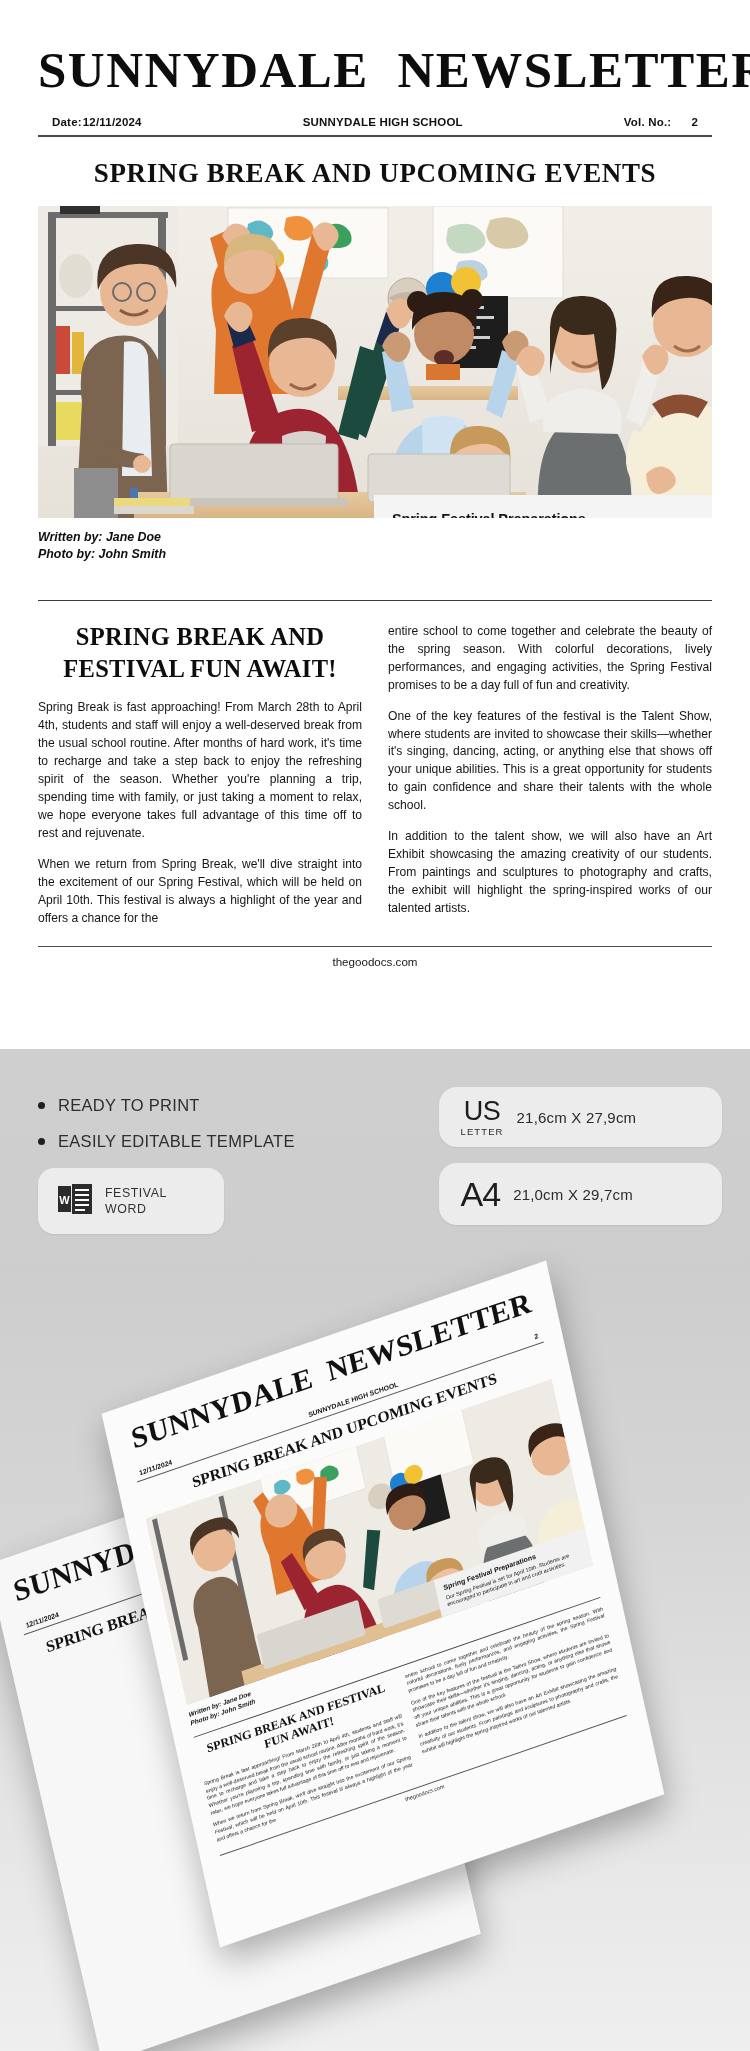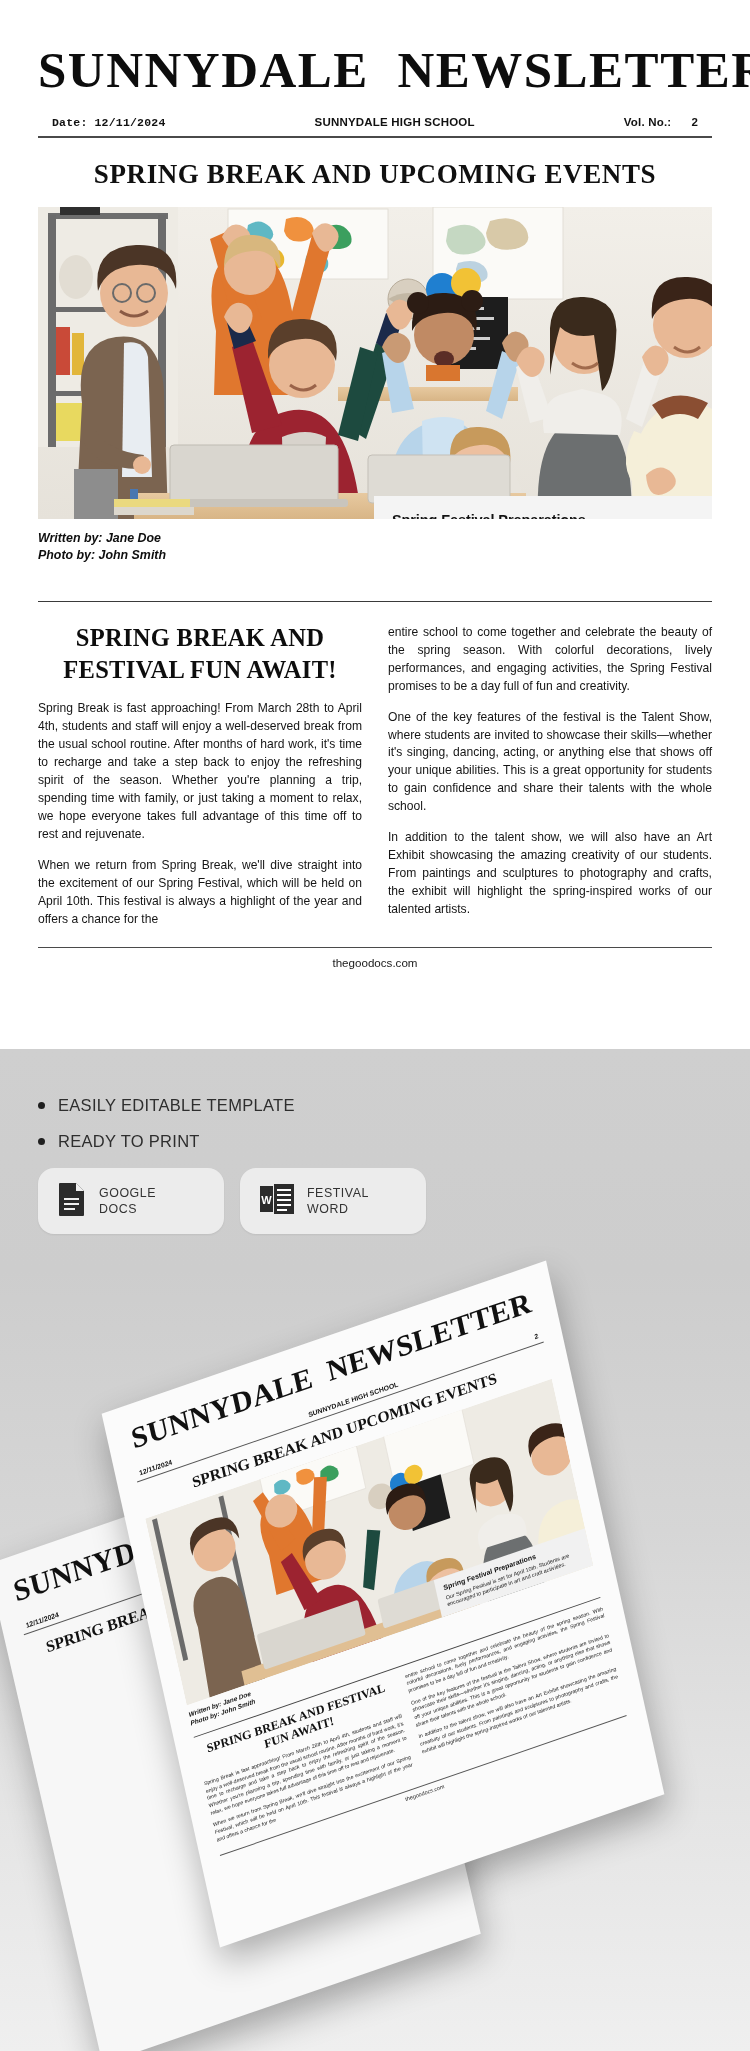--- a/index.html
+++ b/index.html
@@ -36,21 +36,21 @@
     align-items: baseline;
     justify-content: space-between;
     margin-top: 18px;
     padding: 0 14px 7px 14px;
     border-bottom: 2.5px solid #4a4a4a;
     font-size: 11.5px;
     font-weight: bold;
     letter-spacing: 0.2px;
     color: #111;
   }
-  .info-left { display: flex; gap: 7px; font-family: Liberation Mono, monospace; }
+  .info-left { display: flex; gap: 1px; }
   .info-left .val { font-weight: bold; }
   .info-center { flex: 0 0 auto; }
   .info-right { display: flex; gap: 20px; }
 
   .kicker {
     text-align: center;
     font-family: "Liberation Serif", serif;
     font-weight: bold;
     font-size: 27px;
     letter-spacing: 0.6px;
@@ -473,44 +473,29 @@
   <div class="doc-footer">thegoodocs.com</div>
 </div>
 
 <div class="promo">
 
   <div class="promo-top">
     <div class="promo-left">
       <ul class="bullets">
         <li>
           <span class="dot"></span>
-          <span>EASILY EDITABLE TEMPLATE</span>
+          <span>READY TO PRINT</span>
         </li>
         <li>
           <span class="dot"></span>
-          <span>READY TO PRINT</span>
+          <span>EASILY EDITABLE TEMPLATE</span>
         </li>
       </ul>
 
       <div class="chip-row">
-        <div class="chip chip-gdocs">
-          <span>
-            <svg width="28" height="34" viewBox="0 0 28 34" aria-hidden="true">
-              <path d="M2 1h16l8 8v24a1 1 0 0 1-1 1H2a1 1 0 0 1-1-1V2a1 1 0 0 1 1-1z" fill="#2b2b2b"></path>
-              <path d="M18 1l8 8h-8z" fill="#f0f0f0"></path>
-              <g fill="#f0f0f0">
-                <rect x="6" y="16" width="15" height="2"></rect>
-                  <rect x="6" y="21" width="15" height="2"></rect>
-                <rect x="6" y="26" width="11" height="2"></rect>
-              </g>
-            </svg>
-          </span>
-          <span class="chip-label">GOOGLE
-DOCS</span>
-        </div>
 
         <div class="chip chip-word">
           <span>
             <svg width="34" height="30" viewBox="0 0 34 30" aria-hidden="true">
               <rect x="0" y="2" width="13" height="26" fill="#2b2b2b"></rect>
               <text x="6.5" y="20" font-family="Liberation Sans, sans-serif" font-size="11" font-weight="bold" fill="#ffffff" text-anchor="middle">W</text>
               <rect x="14" y="0" width="20" height="30" fill="#2b2b2b"></rect>
               <g fill="#ffffff">
                 <rect x="17" y="5" width="14" height="2"></rect>
                   <rect x="17" y="10" width="14" height="2"></rect>
@@ -520,20 +505,31 @@
               </g>
             </svg>
           </span>
           <span class="chip-label">FESTIVAL
 WORD</span>
         </div>
       </div>
     </div>
 
     <div class="promo-right">
+      <div class="size-chip">
+        <span class="size-mark">
+          <span class="m1">US</span>
+          <span class="m2">LETTER</span>
+        </span>
+        <span class="size-dims">21,6cm X 27,9cm</span>
+      </div>
+      <div class="size-chip big">
+        <span class="size-a4">A4</span>
+        <span class="size-dims">21,0cm X 29,7cm</span>
+      </div>
     </div>
   </div>
 
   <div class="mockup">
     <div class="shadow-blob"></div>
 
     <div class="sheet sheet-back">
       <div class="mini">
         <div class="mini-mast">SUNNYDALE  NEWSLETTER</div>
         <div class="mini-bar">

